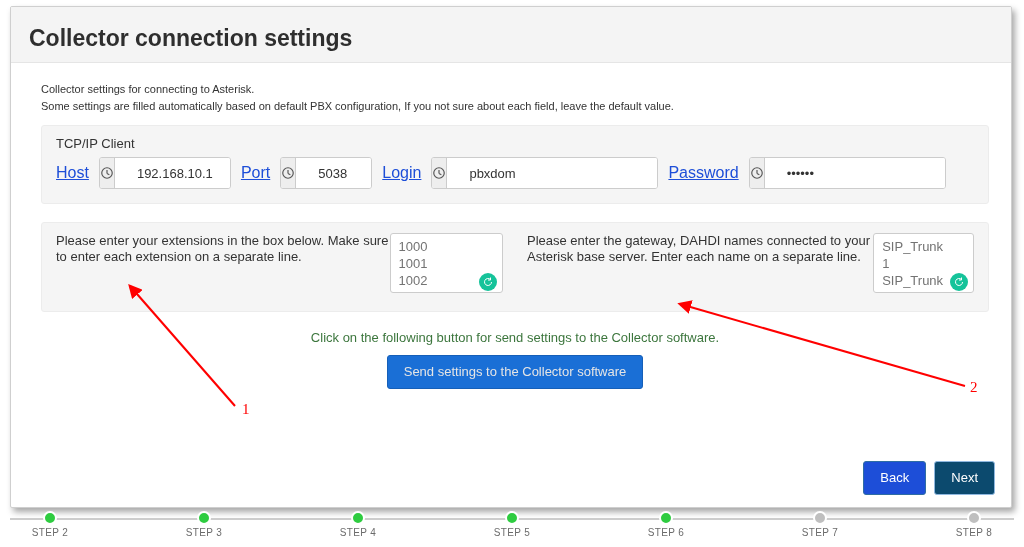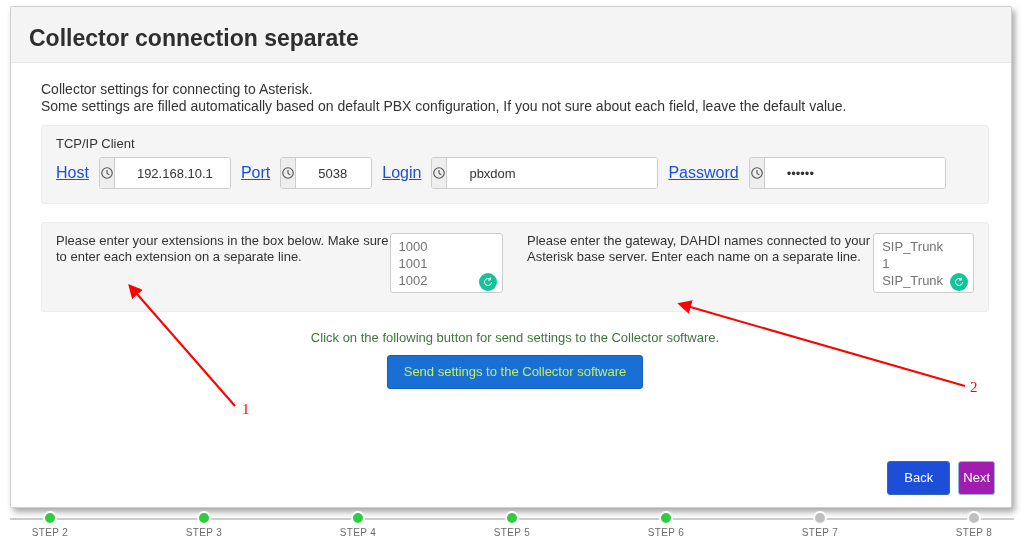--- a/index.html
+++ b/index.html
@@ -37,21 +37,21 @@
   .card-header h1 {
     margin: 0;
     font-size: 23px;
     font-weight: 700;
     color: #2e2e2e;
   }
   .card-body {
     padding: 12px 22px 0 30px;
   }
   .intro {
-    font-size: 14px;
+    font-size: 11px;
     line-height: 17px;
     color: #333;
     margin: 6px 0 10px 0;
   }
   .panel {
     background: #f5f5f5;
     border: 1px solid #ececec;
     border-radius: 3px;
     padding: 10px 14px 14px 14px;
     margin-bottom: 18px;
@@ -162,21 +162,21 @@
     padding: 8px 16px;
     font-size: 13px;
     border-radius: 3px;
     border: 1px solid transparent;
     cursor: pointer;
     line-height: 1.2;
   }
   .btn-primary-strong {
     background: #1a6fd6;
     border-color: #155fb8;
-    color: #bef264;
+    color: #e5e5e5;
     font-weight: 500;
   }
   .send-row {
     text-align: center;
     margin-top: 10px;
   }
 
   .footer-actions {
     position: absolute;
     right: 16px;
@@ -184,25 +184,25 @@
     display: flex;
     gap: 8px;
   }
   .btn-back {
     background: #1d4ed8;
     border-color: #2e6da4;
     color: #fff;
     padding: 0 16px;
   }
   .btn-next-disabled {
-    background: #a21caf;
+    background: #0c4a6e;
     border-color: #8fb8e0;
     color: #ffffff;
     cursor: default;
-    padding: 8px 4px;
+    padding: 8px 16px;
   }
 
   
   .stepper {
     position: absolute;
     left: 10px;
     right: 10px;
     bottom: 6px;
     height: 30px;
   }
@@ -255,21 +255,21 @@
     pointer-events: none;
   }
 </style>
 </head>
 <body>
 
 <div class="page-wrap">
 
   <div class="card">
     <div class="card-header">
-      <h1>Collector connection separate</h1>
+      <h1>Collector connection settings</h1>
     </div>
 
     <div class="card-body">
 
       <div class="intro">
         <span>Collector settings for connecting to Asterisk.</span><br>
         <span>Some settings are filled automatically based on default PBX configuration, If you not sure about each field, leave the default value.</span>
       </div>
 
       <div class="panel">

